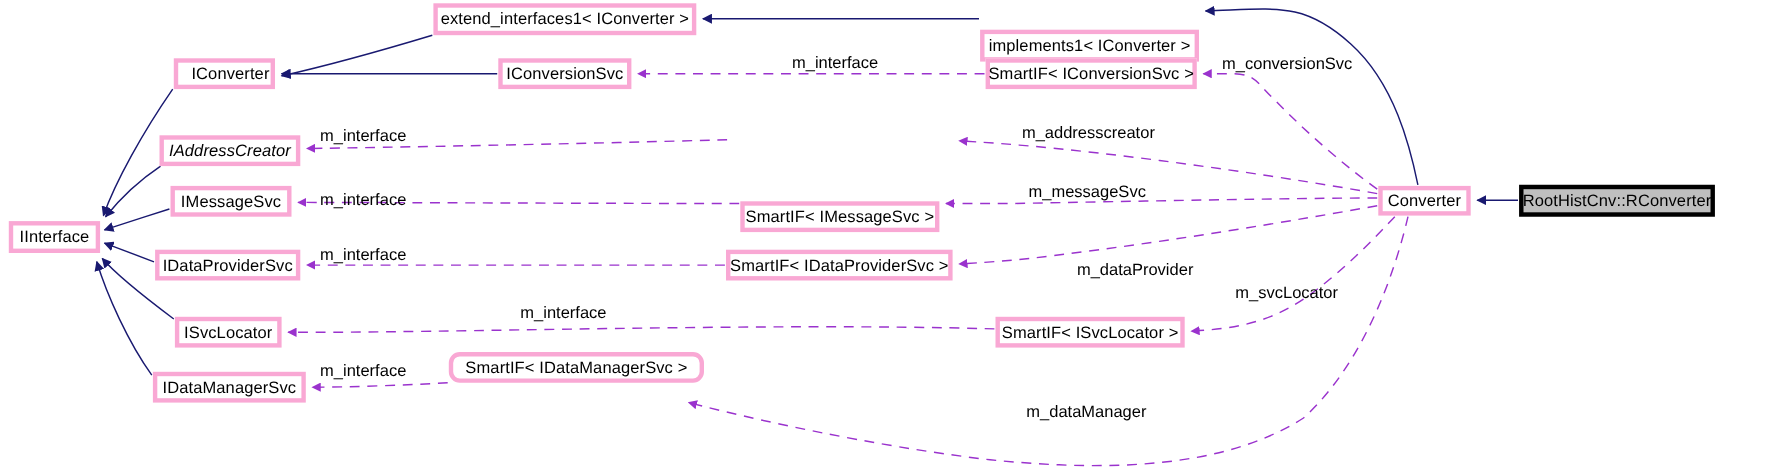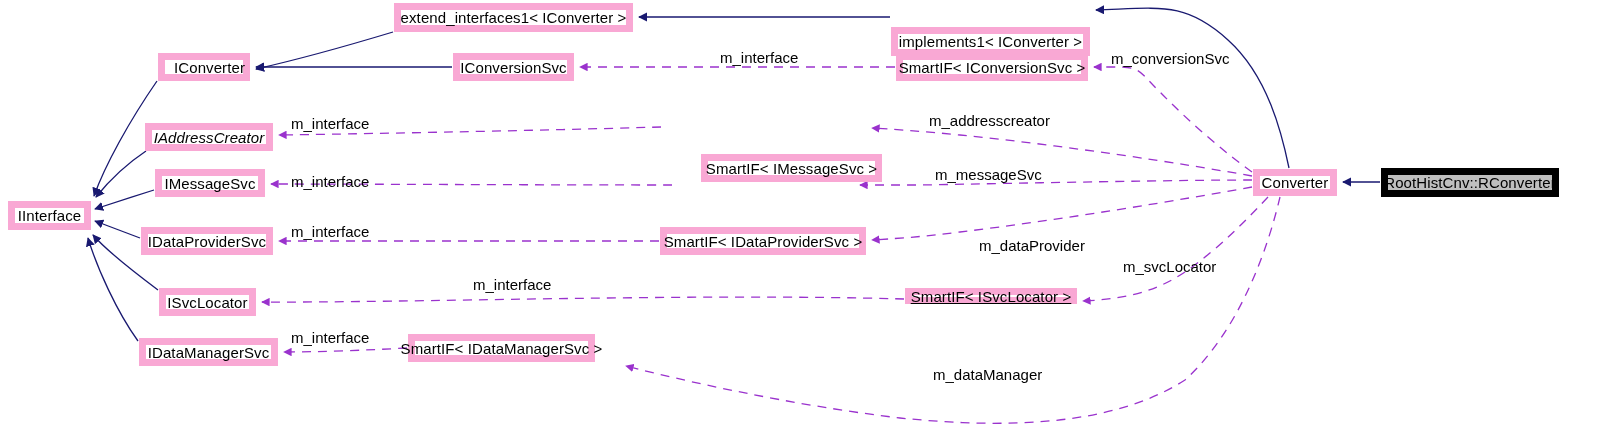--- a/index.html
+++ b/index.html
@@ -22,21 +22,21 @@
     position: absolute;
     left: 0;
     top: 0;
     width: 1621px;
     height: 430px;
     pointer-events: none;
   }
   .node {
     position: absolute;
     box-sizing: border-box;
-    border: 7px solid #f9a8d4;
+    border: 4px solid #f9a8d4;
     background: #ffffff;
     color: #000000;
     font-size: 15px;
     line-height: 1;
     display: flex;
     align-items: center;
     justify-content: center;
     white-space: nowrap;
     letter-spacing: 0.1px;
   }
@@ -119,36 +119,36 @@
     </div>
   <div class="node" style="left:139px;top:338px; width:139px; height:28px;">
       <span>IDataManagerSvc</span>
     </div>
   <div class="node" style="left:394px;top:3px;   width:239px; height:29px;">
       <span>extend_interfaces1&lt; IConverter &gt;</span>
     </div>
   <div class="node" style="left:453px;top:53px;  width:121px; height:28px;align-items:center;">
       <span>IConversionSvc</span>
     </div>
-  <div class="node" style="left:408px;top:334px; width:187px; height:28px;">
+  <div class="node" style="left:408px;top:320px; width:232px; height:28px;border-radius:10px;">
       <span>SmartIF&lt; IDataManagerSvc &gt;</span>
     </div>
-  <div class="node" style="left:673px;top:154px; width:181px; height:28px;margin-left:28px;">
+  <div class="node" style="left:673px;top:183px; width:181px; height:28px;">
       <span>SmartIF&lt; IMessageSvc &gt;</span>
     </div>
   <div class="node" style="left:660px;top:227px; width:206px; height:28px;">
       <span>SmartIF&lt; IDataProviderSvc &gt;</span>
     </div>
   <div class="node" style="left:891px;top:3px;   width:199px; height:29px;margin-top:24px;">
       <span>implements1&lt; IConverter &gt;</span>
     </div>
   <div class="node" style="left:896px;top:53px;  width:192px; height:28px;">
       <span>SmartIF&lt; IConversionSvc &gt;</span>
     </div>
-  <div class="node" style="left:905px;top:288px; width:172px; height:16px;text-decoration:underline;">
+  <div class="node" style="left:905px;top:288px; width:172px; height:28px;">
       <span>SmartIF&lt; ISvcLocator &gt;</span>
     </div>
   <div class="node" style="left:1253px;top:169px;width:84px;  height:27px;">
       <span>Converter</span>
     </div>
   <div class="node highlight" style="left:1381px;top:168px;width:178px; height:29px;">
       <span>RootHistCnv::RConverter</span>
     </div>
 
   <div class="edge-label" style="left:720px; top:50px;">m_interface</div>

